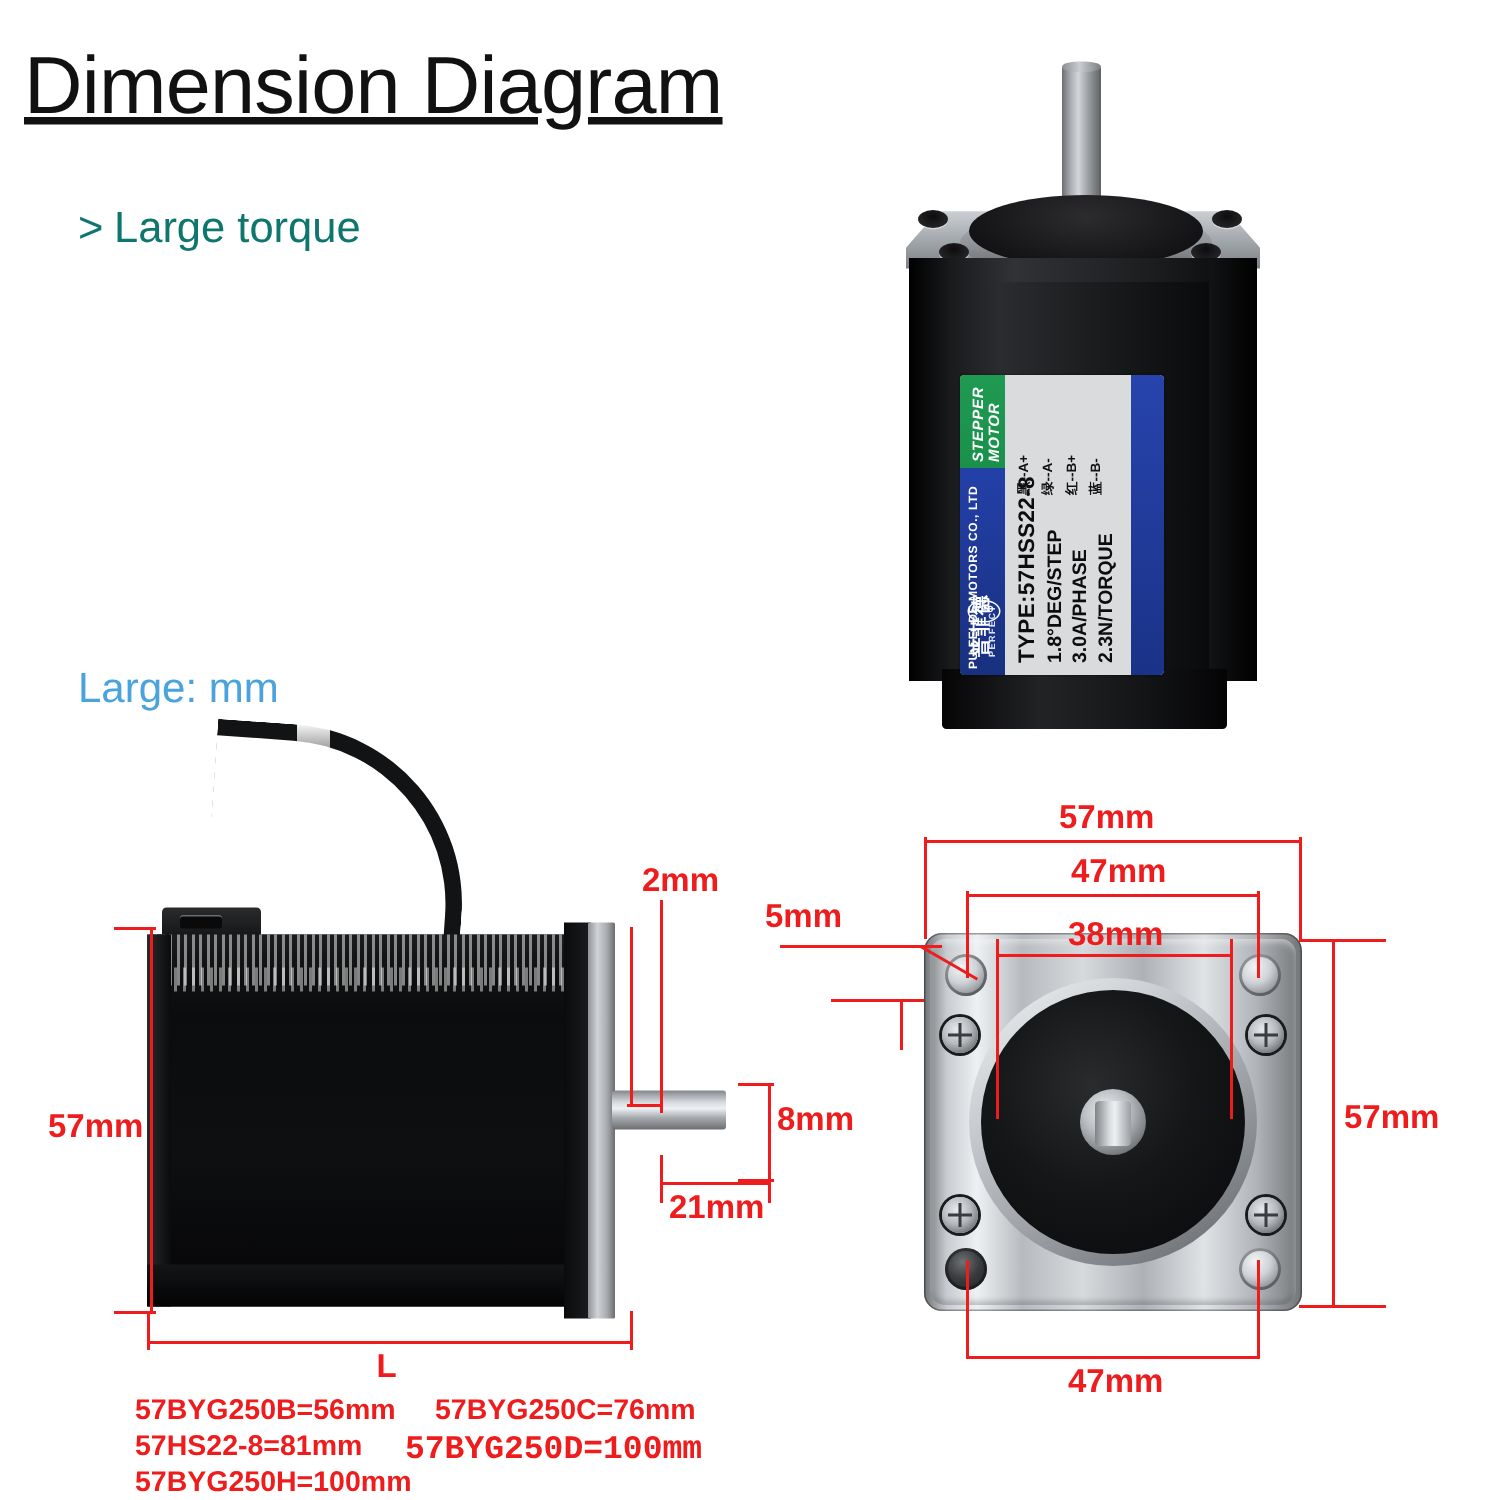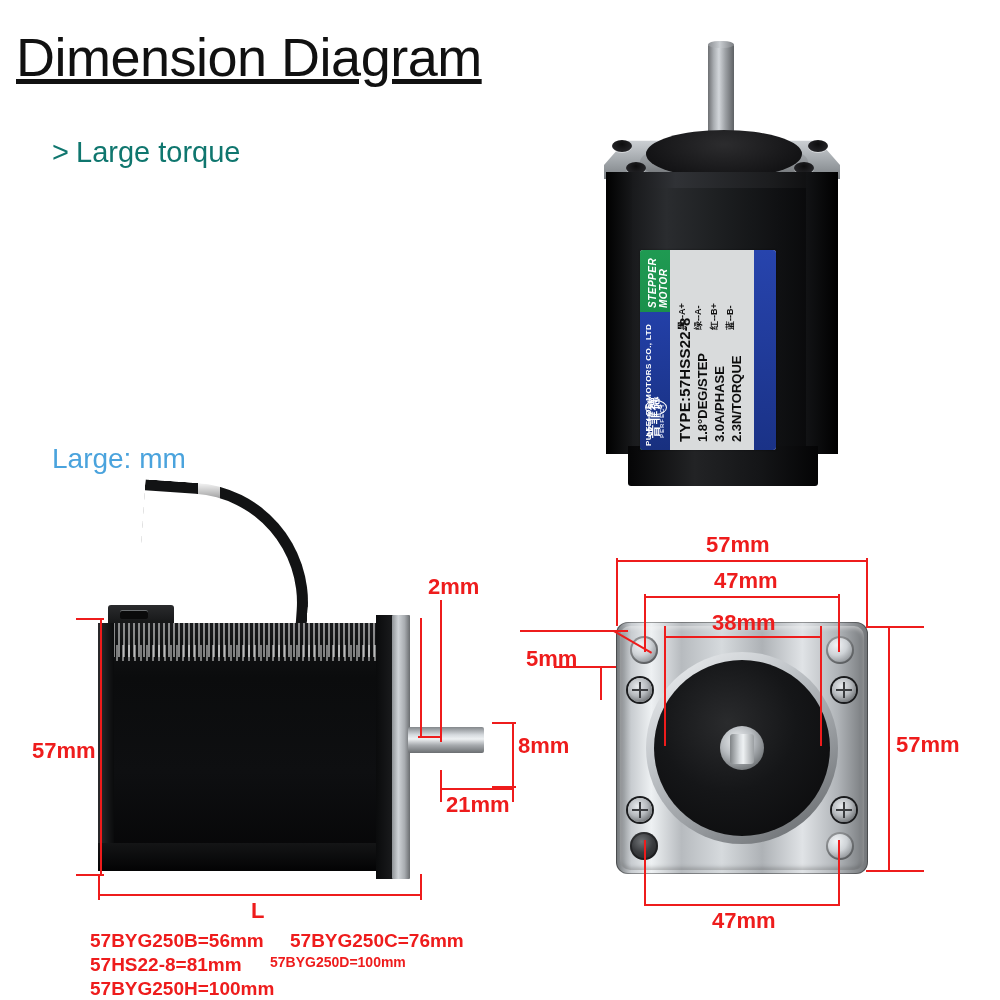--- a/index.html
+++ b/index.html
@@ -429,39 +429,39 @@
 
   <div class="abs hline" style="left:664px;top:166px;width:156px;"></div>
   <div class="abs vline" style="left:664px;top:156px;height:120px;"></div>
   <div class="abs vline" style="left:820px;top:156px;height:120px;"></div>
   <div class="dim-text" style="left:712px;top:140px;">38mm</div>
 
   <div class="abs hline" style="left:520px;top:160px;width:108px;"></div>
   <div class="abs" style="left:614px;top:160px;width:44px;height:2px;background:#ee1c1c;transform:rotate(30deg);transform-origin:0 0;"></div>
   <div class="abs hline" style="left:554px;top:196px;width:62px;"></div>
   <div class="abs vline" style="left:600px;top:196px;height:34px;"></div>
-  <div class="dim-text" style="left:526px;top:128px;margin-top:48px;">5mm</div>
+  <div class="dim-text" style="left:510px;top:128px;">5mm</div>
 
   <div class="abs vline" style="left:888px;top:156px;height:246px;"></div>
   <div class="abs hline" style="left:866px;top:156px;width:58px;"></div>
   <div class="abs hline" style="left:866px;top:400px;width:58px;"></div>
   <div class="dim-text" style="left:896px;top:262px;">57mm</div>
 
   <div class="abs hline" style="left:644px;top:434px;width:196px;"></div>
   <div class="abs vline" style="left:644px;top:370px;height:66px;"></div>
   <div class="abs vline" style="left:838px;top:370px;height:66px;"></div>
   <div class="dim-text" style="left:712px;top:438px;">47mm</div>
 
   <div class="abs" style="left:90px;top:460px;">
     <div style="position:relative;height:24px;">
       <span class="dim-text" style="left:0;top:0;font-size:19px;">57BYG250B=56mm</span>
       <span class="dim-text" style="left:200px;top:0;font-size:19px;">57BYG250C=76mm</span>
     </div>
     <div style="position:relative;height:24px;">
       <span class="dim-text" style="left:0;top:0;font-size:19px;">57HS22-8=81mm</span>
-      <span class="dim-text" style="left:180px;top:0;font-size:14px;">57BYG250D=100mm</span>
+      <span class="dim-text" style="left:180px;top:0;font-size:22px;font-family:Liberation Mono, monospace;">57BYG250D=100mm</span>
     </div>
     <div style="position:relative;height:24px;">
       <span class="dim-text" style="left:0;top:0;font-size:19px;">57BYG250H=100mm</span>
     </div>
   </div>
 
 </div>
 
 </body></html>

